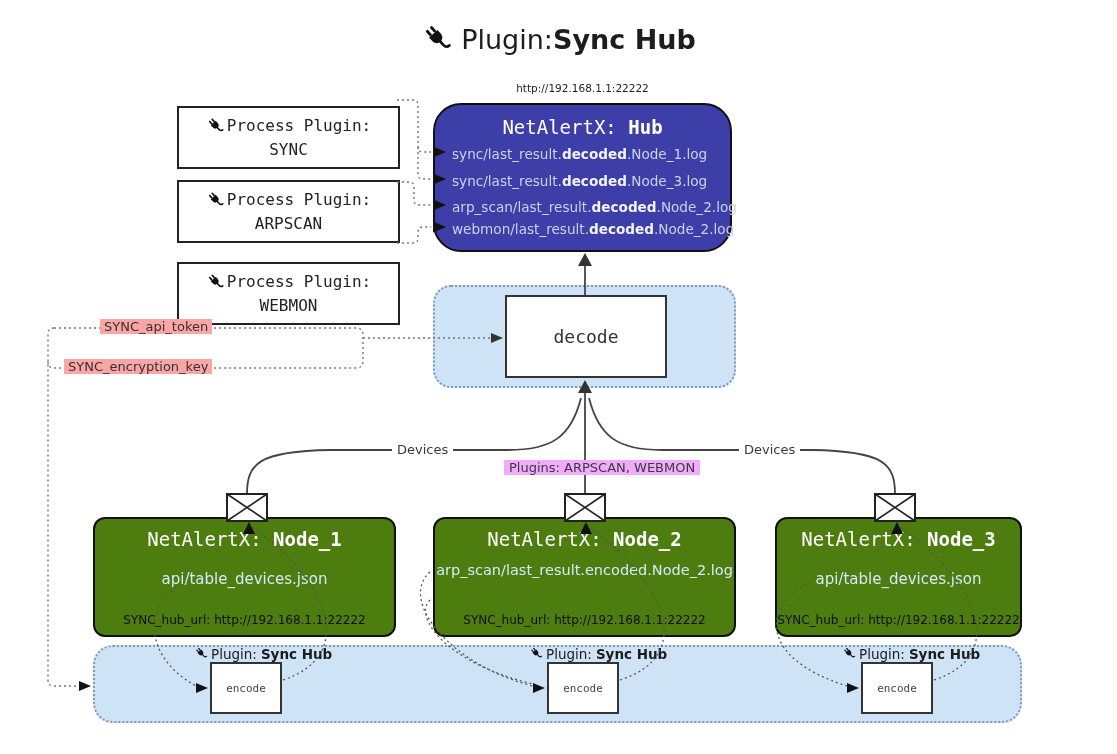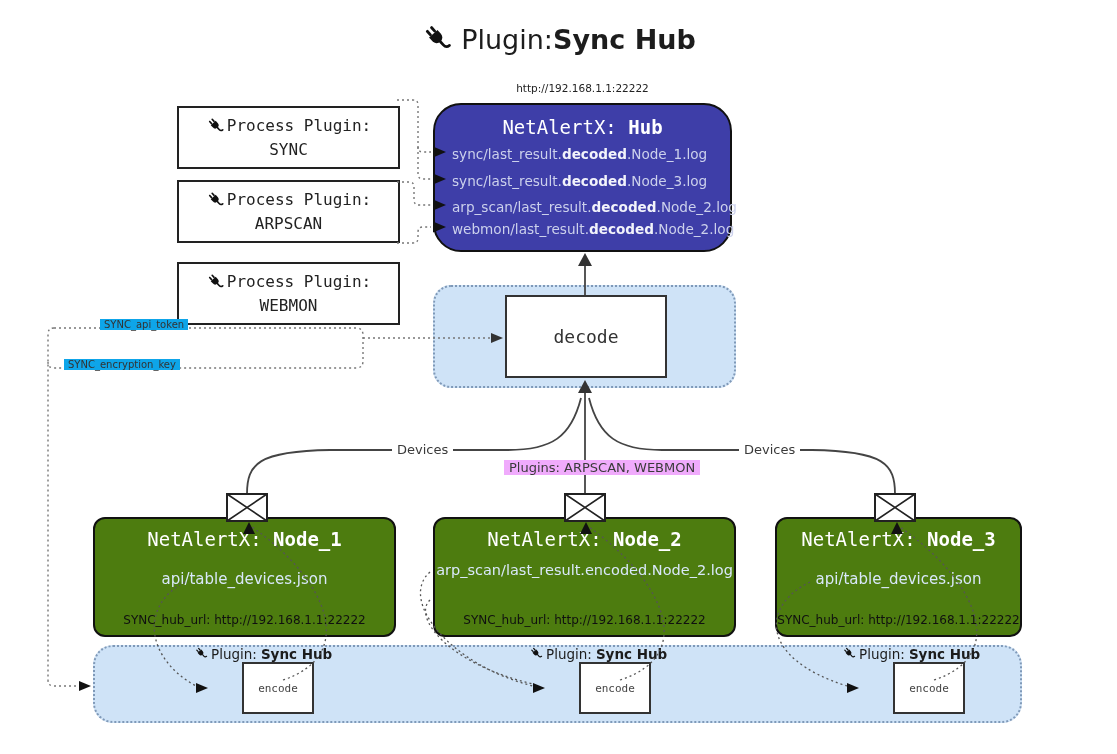--- a/index.html
+++ b/index.html
@@ -27,21 +27,21 @@
   .hub-line{position:absolute;left:17px;right:4px;height:18px;line-height:18px;color:#ccd1ec;
             font-size:13.6px;white-space:nowrap;}
   .hub-line b{color:#f2f3fb;font-weight:700;}
   
   #decode-panel{left:433px;top:285px;width:303px;height:103px;background:#cfe3f7;
                 border:2px dotted #7f99b8;border-radius:18px;box-sizing:border-box;z-index:1;}
   #decode-box{left:505px;top:295px;width:162px;height:83px;background:#fff;border:2px solid #333;
               box-sizing:border-box;display:flex;align-items:center;justify-content:center;
               font-family:"DejaVu Sans Mono","Liberation Mono",monospace;font-size:18px;color:#333;z-index:2;}
   
-  .cfg-label{font-size:10px;color:#333;background:#0ea5e9;padding:0 4px;z-index:4;white-space:nowrap;}
+  .cfg-label{font-size:13px;color:#333;background:#fca5a5;padding:0 4px;z-index:4;white-space:nowrap;}
   #cfg-api{left:100px;top:319px;}
   #cfg-key{left:64px;top:359px;}
   
   .edge-label{font-size:13px;color:#3a3a3a;background:#fff;padding:0 5px;z-index:4;white-space:nowrap;}
   #lbl-devices-left{left:392px;top:442px;}
   #lbl-devices-right{left:739px;top:442px;}
   #lbl-plugins-mid{left:504px;top:460px;background:#f0abfc;}
   
   .node-box{top:517px;height:120px;background:#4d7c0f;border:2px solid #111;border-radius:12px;
             box-sizing:border-box;z-index:1;}
@@ -57,21 +57,21 @@
   #encode-panel{left:93px;top:645px;width:929px;height:78px;background:#cfe3f7;
                 border:2px dotted #7f99b8;border-radius:20px;box-sizing:border-box;z-index:1;}
   .enc-label{top:645px;height:17px;display:flex;align-items:center;font-size:13.5px;color:#1c1c1c;z-index:2;white-space:nowrap;}
   .enc-label .plug{width:15px;height:15px;margin-right:2px;}
   .enc-label b{font-weight:700;margin-left:4px;}
   #enc-label1{left:194px;}
   #enc-label2{left:529px;}
   #enc-label3{left:842px;}
   .enc-box{top:662px;width:72px;height:52px;background:#fff;border:2px solid #333;box-sizing:border-box;
            display:flex;align-items:center;justify-content:center;z-index:2;
-           font-family:"DejaVu Sans Mono","Liberation Mono",monospace;font-size:11px;color:#444;margin-left:32px;}
+           font-family:"DejaVu Sans Mono","Liberation Mono",monospace;font-size:11px;color:#444;}
   #enc-box1{left:210px;}
   #enc-box2{left:547px;}
   #enc-box3{left:861px;}
   
   #overlay{position:absolute;left:0;top:0;width:1117px;height:754px;z-index:3;pointer-events:none;}
   .dot{fill:none;stroke:#777;stroke-width:1.4;stroke-dasharray:2 3;}
   .dotd{fill:none;stroke:#555;stroke-width:1.3;stroke-dasharray:2 3;}
   .solid{fill:none;stroke:#444;stroke-width:1.8;}
   .arrow-black{fill:#111;}
   .arrow-dark{fill:#333;}

